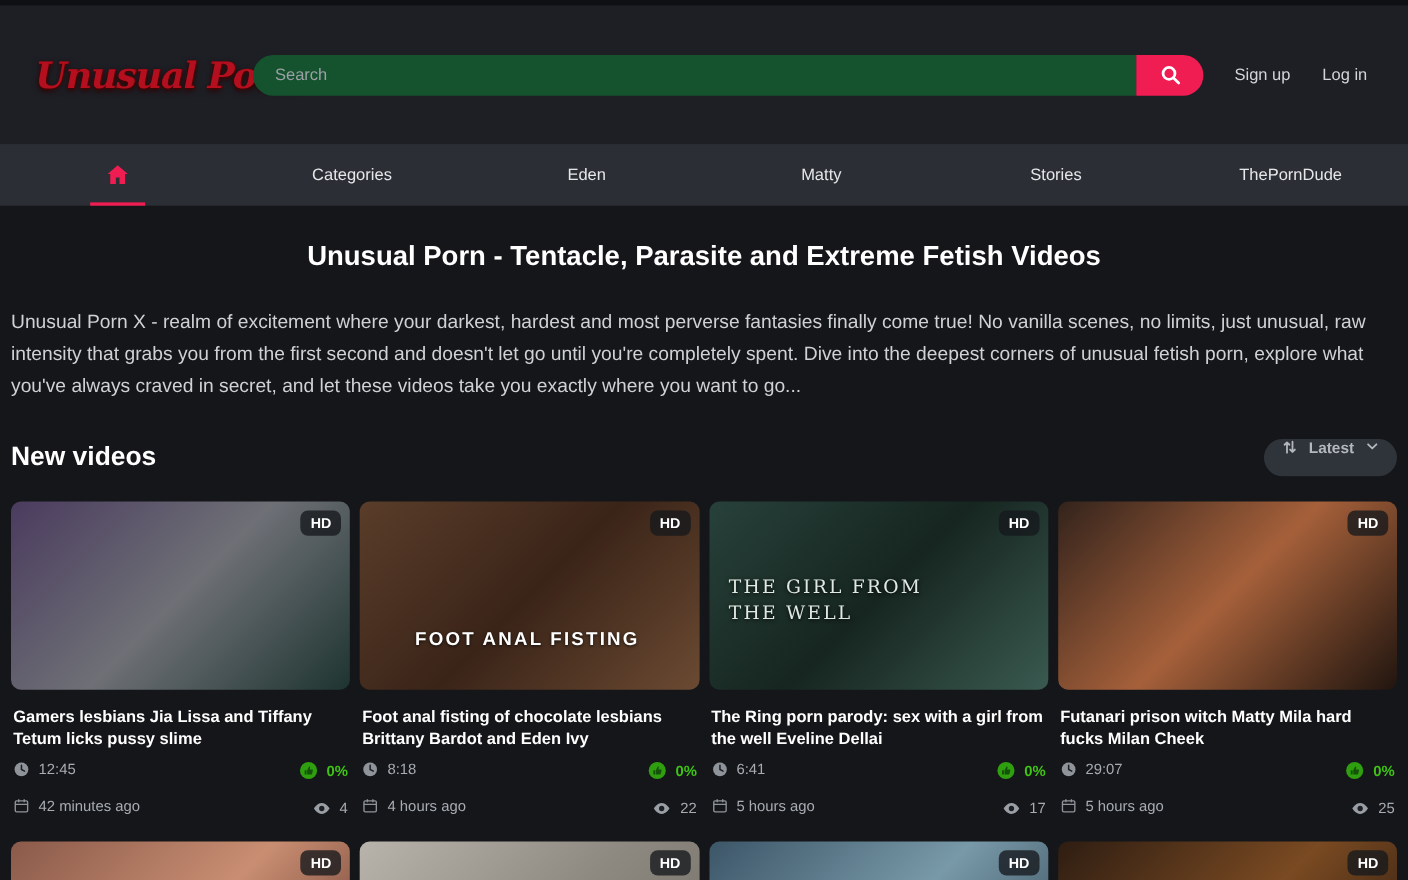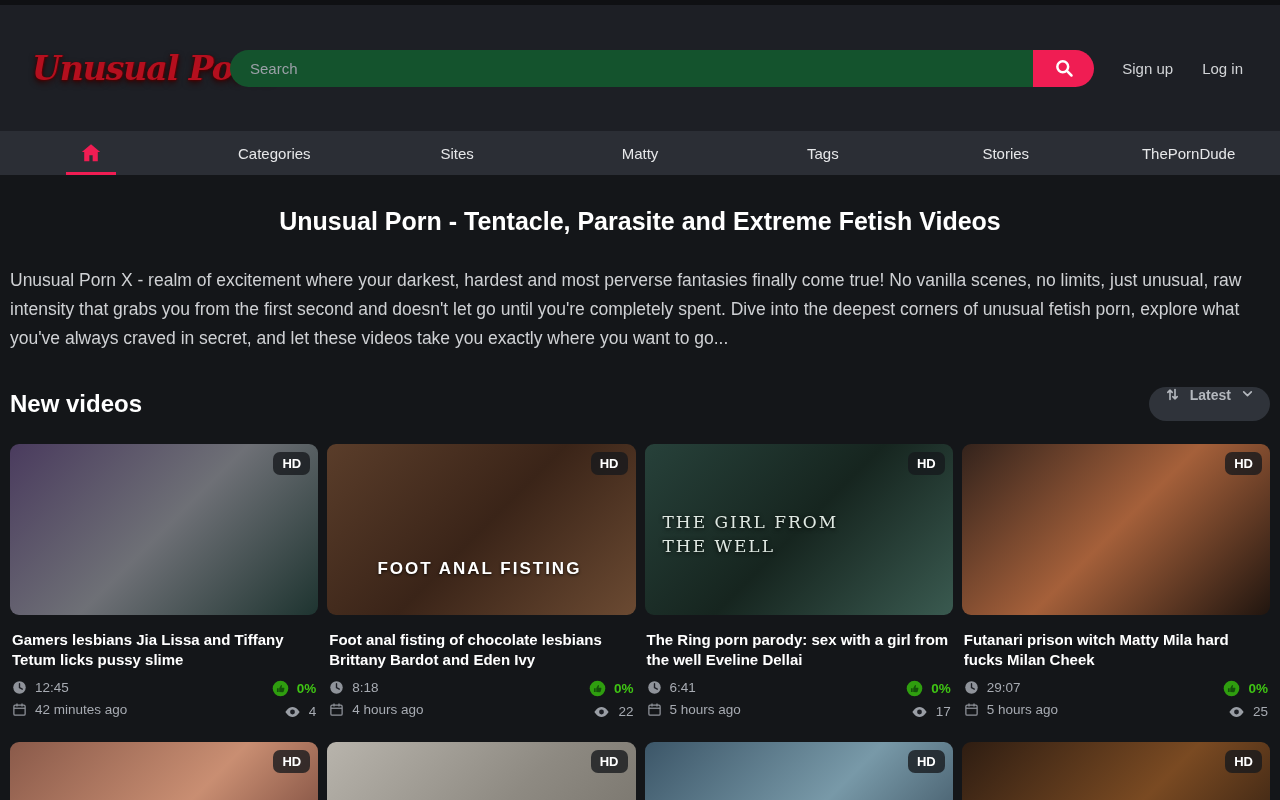--- a/index.html
+++ b/index.html
@@ -17,21 +17,21 @@
   .searchbar { flex:1 1 auto; display:flex; height:37px; max-width:867px; }
   .searchbar input { flex:1; height:37px; background:#14532d; border:none; outline:none;
           border-radius:19px 0 0 19px; padding:0 20px; color:#e8e9ea; font-size:15px; }
   .searchbar input::placeholder { color:#9ba0a7; }
   .search-btn { width:61px; height:37px; border:none; background:#f01d53; border-radius:0 19px 19px 0;
           cursor:pointer; display:flex; align-items:center; justify-content:center; }
   .auth-link { color:#d2d4d7; font-size:15px; cursor:pointer; margin-left:29px; white-space:nowrap; }
   .auth-link:first-of-type { margin-left:28px; }
 
   
-  .nav { height:44px; background:#2b2e35; display:flex; align-items:stretch; }
+  .nav { height:56px; background:#2b2e35; display:flex; align-items:stretch; }
   .nav-item { flex:1; display:flex; align-items:center; justify-content:center; color:#e6e7e9;
           font-size:15px; cursor:pointer; position:relative; }
   .nav-item.active::after { content:""; position:absolute; bottom:0; left:50%; transform:translateX(-50%);
           width:50px; height:3px; background:#f01d53; }
 
   
   .main { padding:0 10px; }
   .page-title { color:#ffffff; font-size:25px; font-weight:bold; text-align:center; margin-top:32px; }
   .page-desc { color:#cfd1d4; font-size:17.5px; line-height:29px; margin-top:30px; }
 
@@ -50,21 +50,21 @@
           font-size:13px; font-weight:bold; padding:4px 9px; border-radius:7px; }
   .thumb-overlay { position:absolute; left:0; right:4px; color:#fff; pointer-events:none; }
   .card:nth-child(2) .thumb-overlay { bottom:36px; text-align:center; font-weight:bold; font-size:17px;
           letter-spacing:2px; text-shadow:0 1px 3px rgba(0,0,0,.8); }
   .card:nth-child(3) .thumb-overlay { top:66px; left:18px; right:auto; white-space:pre-line;
           font-family:"DejaVu Serif", serif; color:#dfe8e2; font-size:17px; line-height:24px;
           letter-spacing:2px; text-shadow:0 1px 4px rgba(0,0,0,.9); }
   .v-title { color:#ffffff; font-size:15px; font-weight:bold; line-height:20px; margin:15px 2px 0 2px;
           min-height:40px; }
   .meta { display:flex; justify-content:space-between; margin:10px 2px 0 2px; }
-  .meta-col { display:flex; flex-direction:column; gap:7px; }
+  .meta-col { display:flex; flex-direction:column; gap:18px; }
   .meta-col.right { align-items:flex-end; }
   .meta-line { display:flex; align-items:center; gap:8px; color:#a7abb2; font-size:13.5px; }
   .meta-line .rating-val { color:#3fc414; font-weight:bold; }
   .icon { display:inline-flex; }
 </style>
 </head>
 <body>
 
 <div class="topstrip"></div>
 
@@ -89,23 +89,22 @@
 
 <nav class="nav">
   <div class="nav-item active">
     <span class="icon">
       <svg width="22" height="22" viewBox="0 0 24 24" fill="#f01d53">
         <path d="M12 2.5 L22 11 h-2.6 v10 h-5.6 v-6.5 h-3.6 V21 H4.6 V11 H2 Z"></path>
       </svg>
     </span>
   </div>
   <div class="nav-item">Categories</div>
-  <div class="nav-item">Sites</div>
+  <div class="nav-item">Eden</div>
   <div class="nav-item">Matty</div>
-  <div class="nav-item">Tags</div>
   <div class="nav-item">Stories</div>
   <div class="nav-item">ThePornDude</div>
 </nav>
 
 <main class="main">
   <h1 class="page-title">Unusual Porn - Tentacle, Parasite and Extreme Fetish Videos</h1>
   <p class="page-desc">Unusual Porn X - realm of excitement where your darkest, hardest and most perverse fantasies finally come true! No vanilla scenes, no limits, just unusual, raw intensity that grabs you from the first second and doesn't let go until you're completely spent. Dive into the deepest corners of unusual fetish porn, explore what you've always craved in secret, and let these videos take you exactly where you want to go...</p>
 
   <div class="section-head">
     <h2 class="section-title">New videos</h2>

